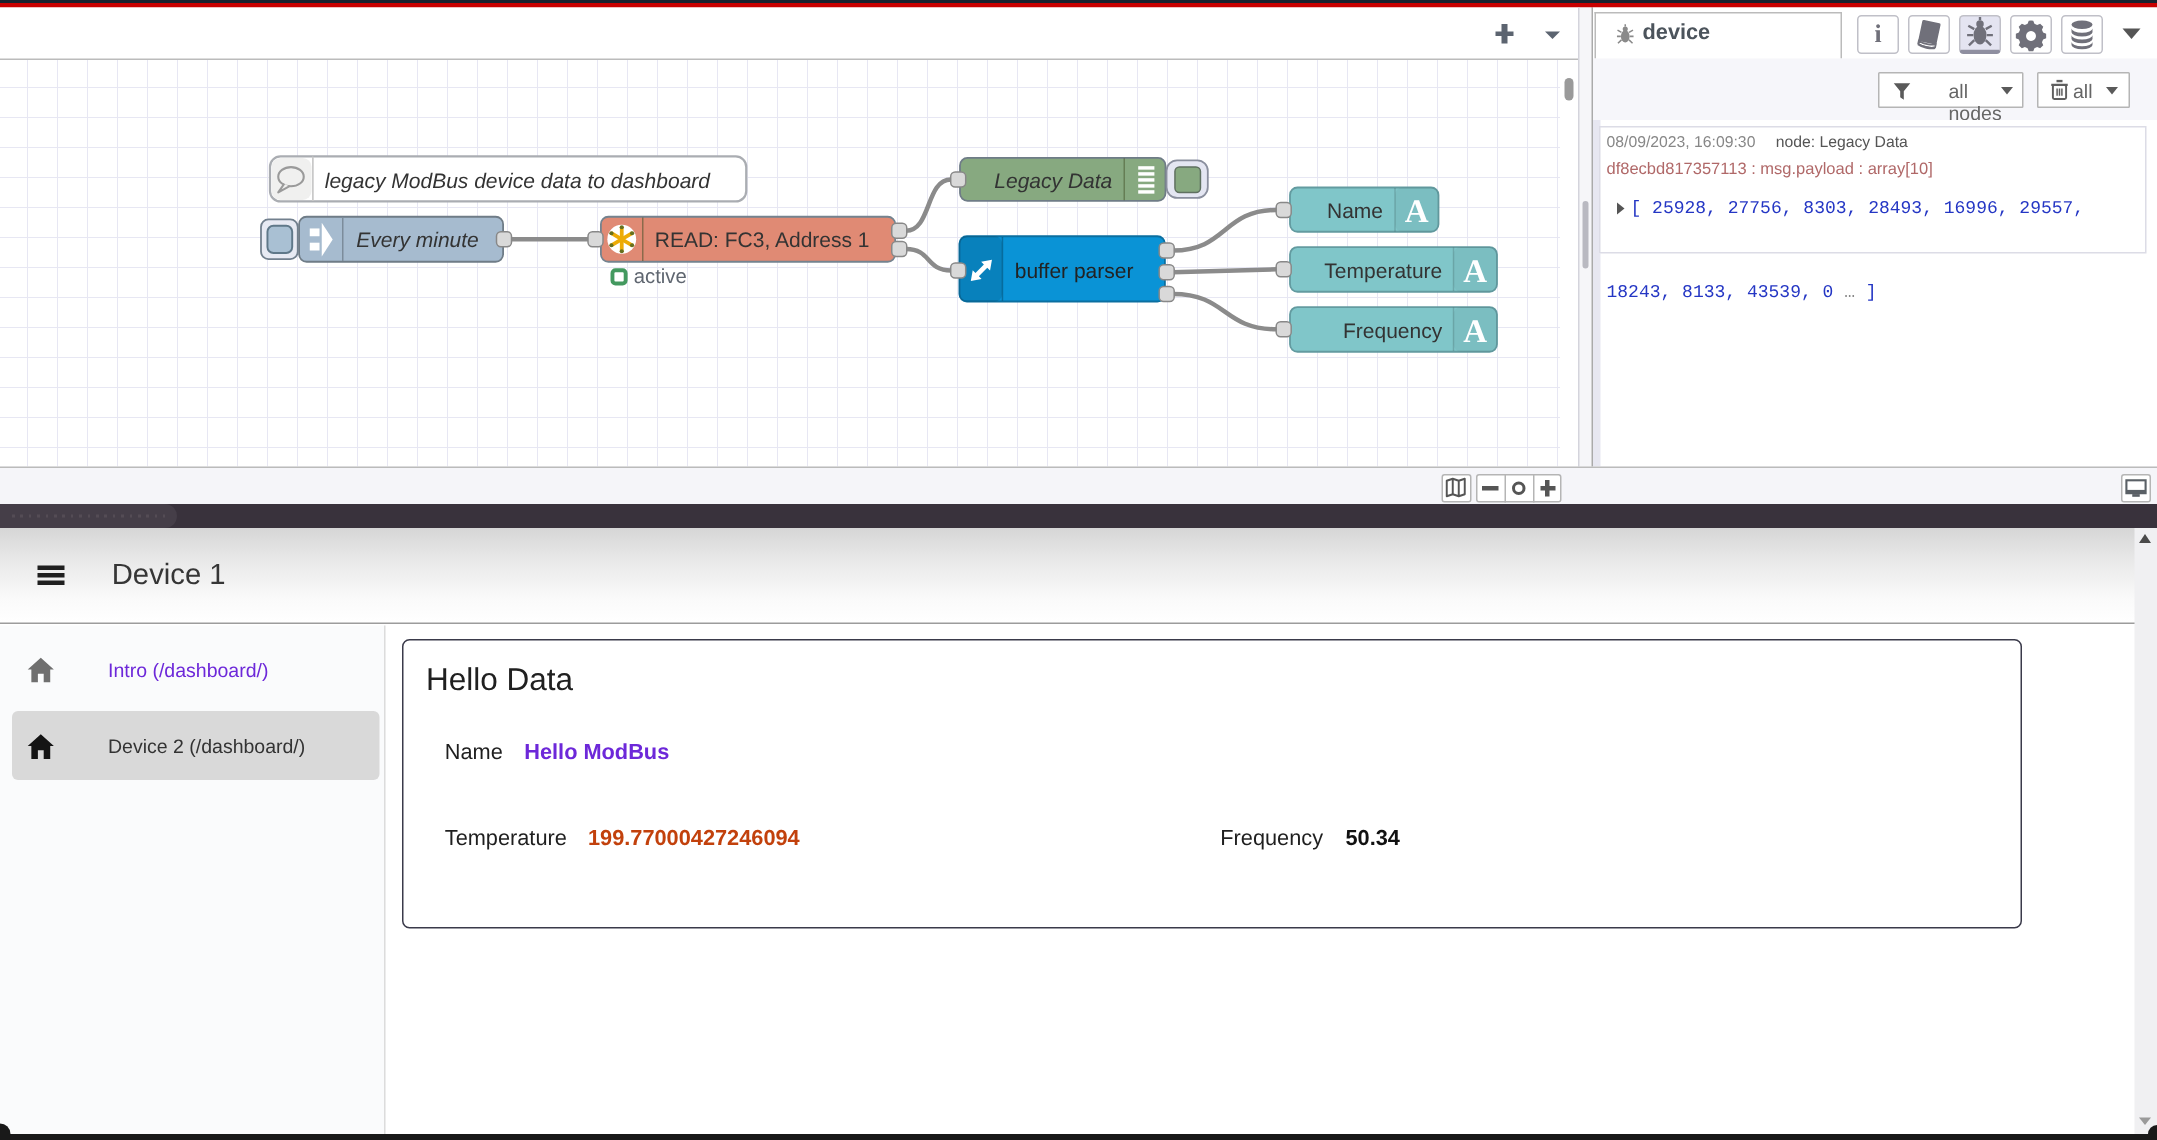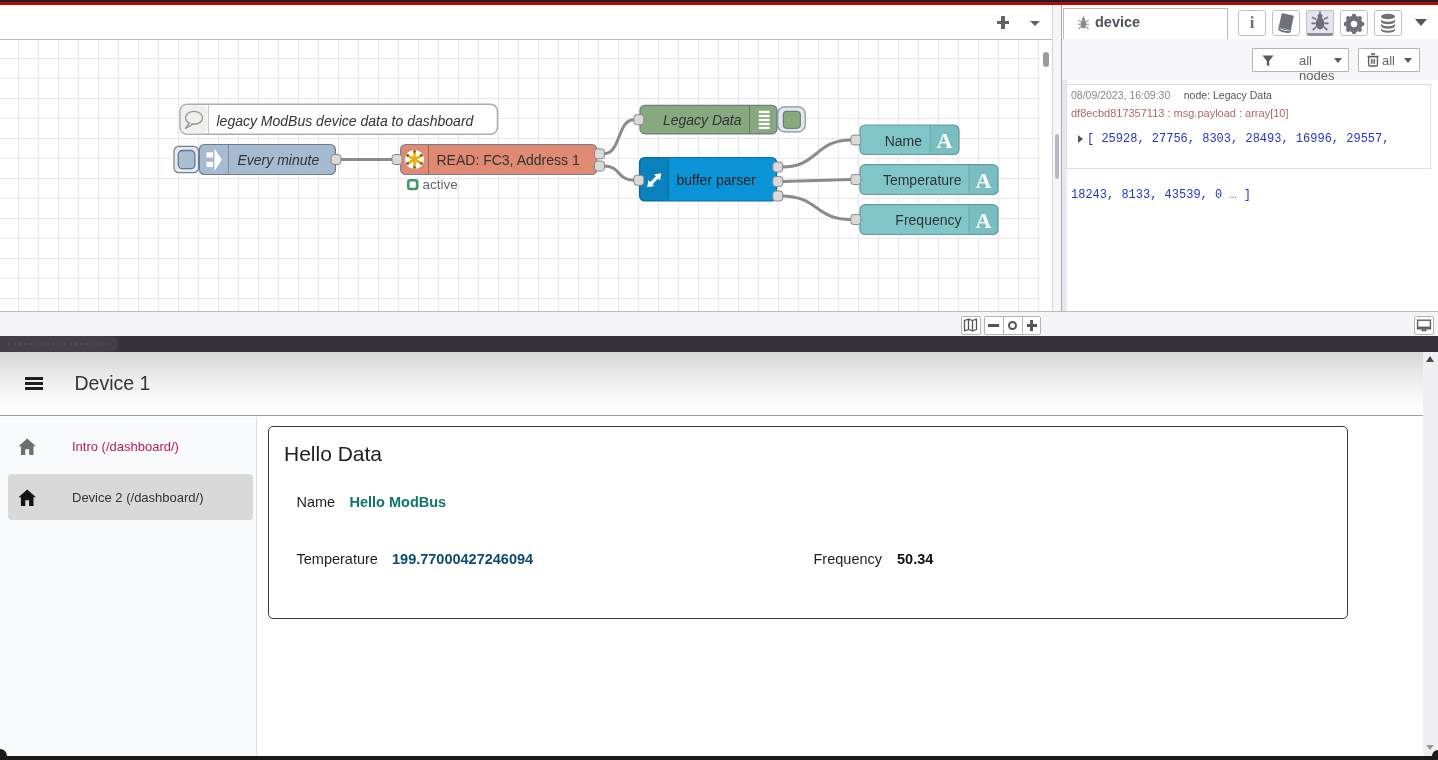--- a/index.html
+++ b/index.html
@@ -262,33 +262,33 @@
   <div class="abs" style="left:0;top:0;width:18.4px;height:3.1px;background:#1f1f1f;"></div>
   <div class="abs" style="left:0;top:5.2px;width:18.4px;height:3.1px;background:#1f1f1f;"></div>
   <div class="abs" style="left:0;top:10.4px;width:18.4px;height:3.1px;background:#1f1f1f;"></div>
 </div>
 <div class="abs" style="left:74.5px;top:372.4px;font-size:19.5px;color:#363636;">Device 1</div>
 
 <div class="abs" style="left:0;top:416.5px;width:257px;height:343.5px;background:#fafbfc;border-right:1px solid #dcdcdc;"></div>
 <svg class="abs" style="left:18px;top:437.8px;" width="18.4" height="17.5" viewBox="0 0 19 18">
     <path fill="#6f6f6f" d="M9.5,0.5 L0.5,8.5 h2.5 v9 h4.5 v-6 h4 v6 h4.5 v-9 h2.5 z"></path>
   </svg>
-<div class="abs" style="left:72px;top:438.5px;font-size:13px;color:#be185d;">Intro (/dashboard/)</div>
+<div class="abs" style="left:72px;top:438.5px;font-size:13px;color:#6d28d9;">Intro (/dashboard/)</div>
 <div class="abs" style="left:8px;top:473.7px;width:244.5px;height:46.7px;background:#d9d9d9;border-radius:4px;"></div>
 <svg class="abs" style="left:18px;top:489.4px;" width="18.4" height="17.5" viewBox="0 0 19 18">
     <path fill="#141414" d="M9.5,0.5 L0.5,8.5 h2.5 v9 h4.5 v-6 h4 v6 h4.5 v-9 h2.5 z"></path>
   </svg>
 <div class="abs" style="left:72px;top:489.8px;font-size:13px;color:#333;">Device 2 (/dashboard/)</div>
 
 <div class="abs" style="left:267.5px;top:426px;width:1080.5px;height:193px;background:#fff;border:1.5px solid #3a3a4a;border-radius:5px;"></div>
 <div class="abs" style="left:284px;top:441.5px;font-size:21px;color:#202020;">Hello Data</div>
 <div class="abs" style="left:296.5px;top:494.2px;font-size:14.5px;color:#1f1f1f;">Name</div>
-<div class="abs" style="left:349.5px;top:494.2px;font-size:14.5px;color:#0f766e;font-weight:bold;">Hello ModBus</div>
+<div class="abs" style="left:349.5px;top:494.2px;font-size:14.5px;color:#6d28d9;font-weight:bold;">Hello ModBus</div>
 <div class="abs" style="left:296.5px;top:551.3px;font-size:14.5px;color:#1f1f1f;">Temperature</div>
-<div class="abs" style="left:392px;top:551.3px;font-size:14.5px;color:#0c4a6e;font-weight:bold;">199.77000427246094</div>
+<div class="abs" style="left:392px;top:551.3px;font-size:14.5px;color:#c2410c;font-weight:bold;">199.77000427246094</div>
 <div class="abs" style="left:813.5px;top:551.3px;font-size:14.5px;color:#1f1f1f;">Frequency</div>
 <div class="abs" style="left:897px;top:551.3px;font-size:14.5px;color:#111;font-weight:bold;text-align:center;">50.34</div>
 
 <div class="abs" style="left:1422.5px;top:351.5px;width:15.5px;height:408.5px;background:#f0f0f2;"></div>
 <div class="abs" style="left:1425.5px;top:355.5px;width:0;height:0;border-left:4.5px solid transparent;border-right:4.5px solid transparent;border-bottom:6px solid #4a4a4a;"></div>
 <div class="abs" style="left:1425.8px;top:745px;width:0;height:0;border-left:4.3px solid transparent;border-right:4.3px solid transparent;border-top:5.5px solid #9a9a9a;"></div>
 <div class="abs" style="left:0;top:755.5px;width:1438px;height:4.5px;background:#191919;"></div>
 <div class="abs" style="left:1431.5px;top:750px;width:6.5px;height:10px;background:#191919;border-top-left-radius:7px;"></div>
 <div class="abs" style="left:0;top:749px;width:7px;height:11px;background:#191919;border-top-right-radius:9px;"></div>
 

